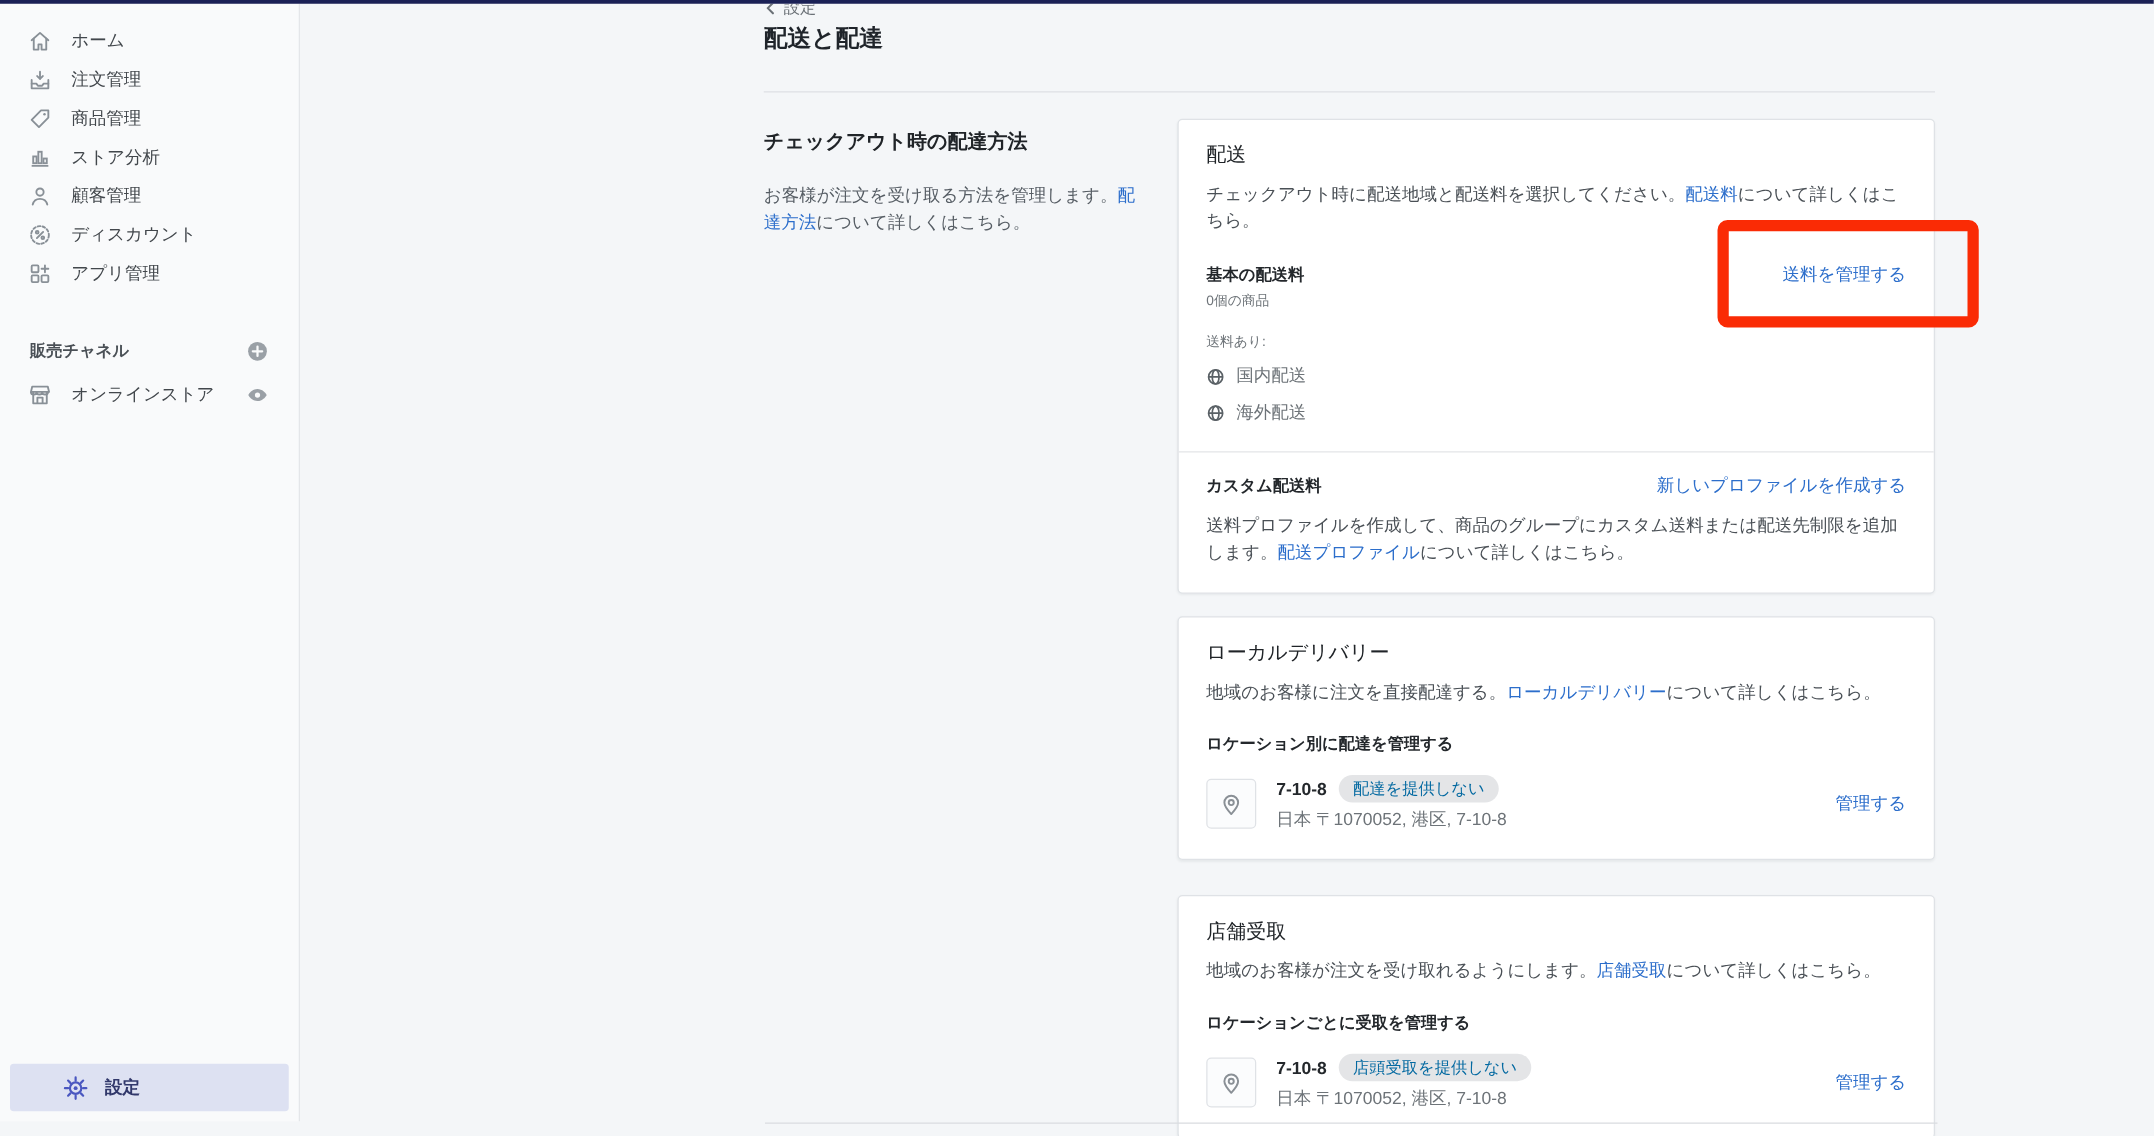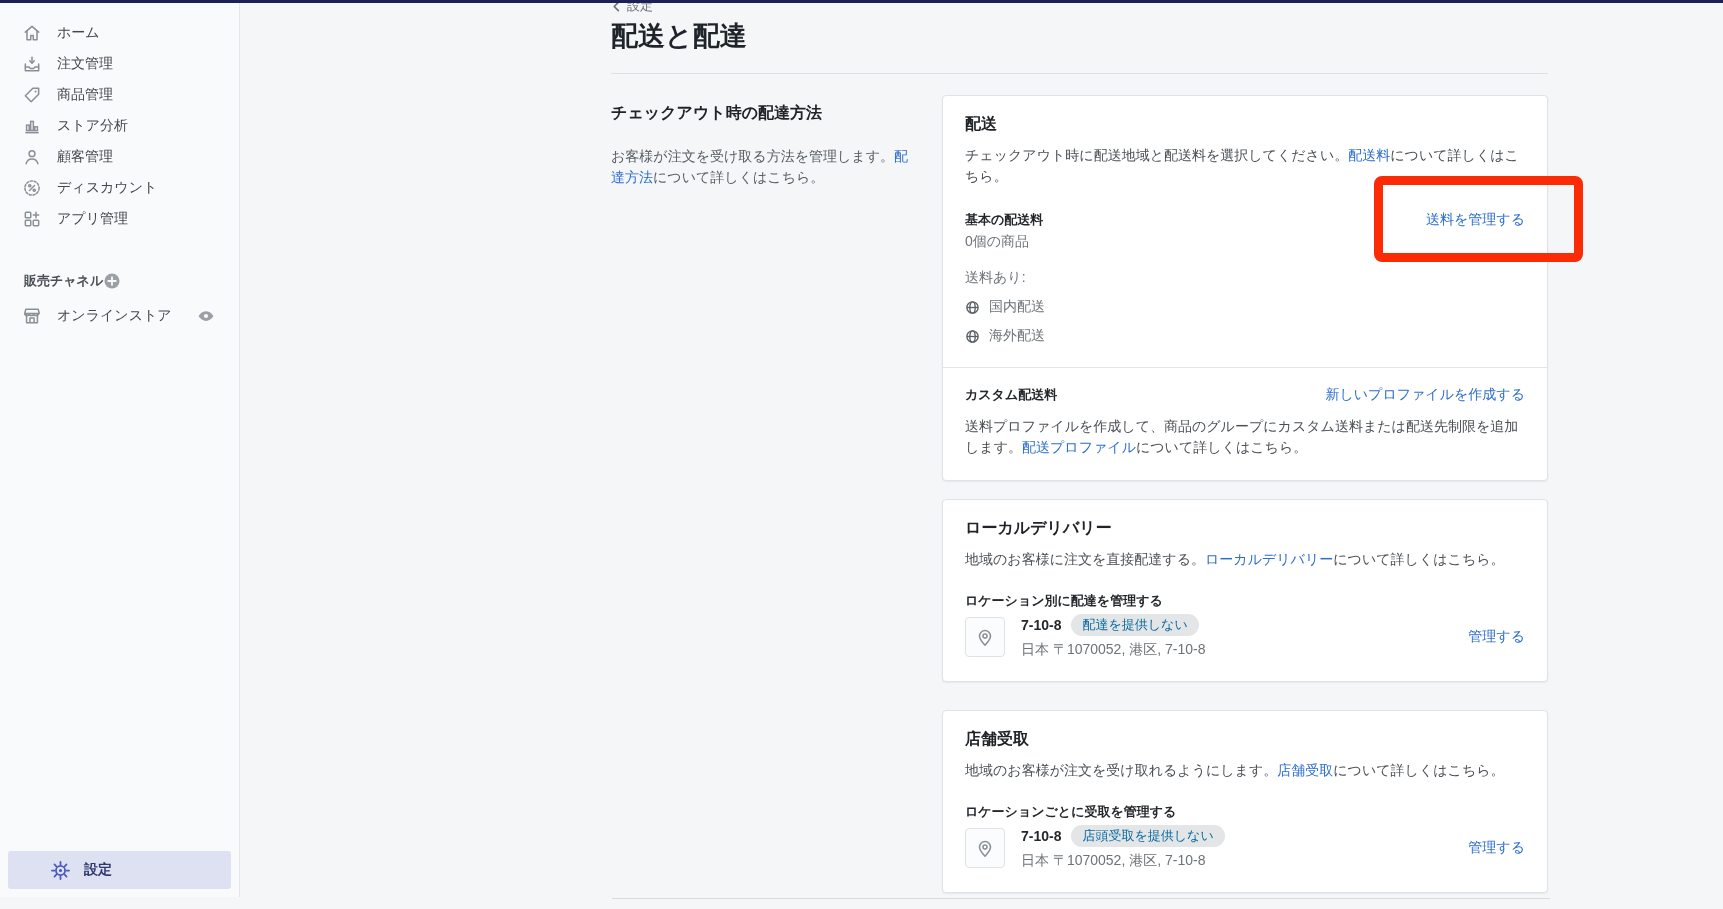--- a/index.html
+++ b/index.html
@@ -17,73 +17,73 @@
   }
   .nav { padding-top:14px; }
   .nav-item {
     height:31px; display:flex; align-items:center; gap:15px;
     padding-left:22px; font-size:14px; color:#42474c; cursor:pointer;
   }
   .nav-item .icn { width:20px; height:20px; color:#899097; flex:0 0 auto; display:flex; }
   .icn svg { width:100%; height:100%; }
   .channels { margin-top:34px; }
   .channels-header {
-    display:flex; align-items:center; 
+    display:flex; align-items:center; justify-content:space-between;
     padding:0 24px 0 24px; height:26px; font-size:13px; font-weight:700; color:#4a5056;font-family:Liberation Mono, monospace;
   }
   .channels-header .icn { width:18px; height:18px; color:#9aa0a6; cursor:pointer; }
   .channel-row { margin-top:6px; padding-right:24px; }
   .channel-row .eye { margin-left:auto; width:18px; height:18px; color:#9aa0a6; }
   .settings-item {
     position:absolute; left:8px; right:8px; bottom:8px; height:38px;
     background:#dde1f2; border-radius:3px; display:flex; align-items:center;
     padding-left:42px; gap:13px; cursor:pointer;
   }
   .settings-item .icn { width:21px; height:21px; color:#4a57c0; }
   .settings-item span.lbl { font-size:14px; font-weight:700; color:#31386b; }
 
   
   .main { position:absolute; left:240px; top:3px; right:0; bottom:0; background:#f4f6f8; overflow:hidden; }
   .breadcrumb { position:absolute; left:371px; top:-6px; display:flex; align-items:center; gap:5px;
     font-size:13px; color:#6b7177; cursor:pointer; }
   .breadcrumb .icn { width:11px; height:11px; display:flex; }
-  .page-title { position:absolute; left:371px; top:15px; font-size:27px; font-weight:700; color:#1f242a; }
+  .page-title { position:absolute; left:371px; top:15px; font-size:19px; font-weight:700; color:#1f242a; }
   .title-divider { position:absolute; left:371px; top:70px; width:937px; height:1px; background:#dde0e4; }
 
   .left-panel { position:absolute; left:371px; top:100px; width:302px; }
   .left-panel h2 { font-size:16px; font-weight:700; color:#202428; margin-bottom:22px; }
   .left-panel p { font-size:14px; line-height:21px; color:#565d64; }
 
   a.lnk { color:#2c6ecb; text-decoration:none; cursor:pointer; }
 
   .cards { position:absolute; left:702px; top:92px; width:606px; }
   .card {
     background:#fff; border:1px solid #dfe2e6; border-radius:4px;
     box-shadow:0 1px 2px rgba(22,29,37,.06); position:relative;
   }
   .card-section { padding:18px 22px 22px; }
   .card-section + .card-section { border-top:1px solid #e3e5e8; }
-  .card h3 { font-size:16px; font-weight:700; color:#202428; margin-bottom:10px; }
+  .card h3 { font-size:16px; font-weight:400; color:#202428; margin-bottom:10px; }
   .body-text { font-size:14px; line-height:21px; color:#4a5056; }
   .row-between { display:flex; justify-content:space-between; align-items:flex-start; }
   .label-sm { font-size:13px; font-weight:700; color:#24282c; }
-  .subdued { font-size:14px; color:#6d7378; }
+  .subdued { font-size:11px; color:#6d7378; }
   .mt24 { margin-top:24px; } .mt18 { margin-top:18px; } .mt12 { margin-top:12px; }
   .zone-row { display:flex; align-items:center; gap:9px; margin-top:11px; font-size:14px; color:#6d7378; }
   .zone-row .icn { width:15px; height:15px; color:#5a6166; display:flex; }
   .manage-link { font-size:14px; }
 
   .annotation-box {
     position:absolute; left:431px; top:80px; width:209px; height:86px;
     border:9px solid #fa2b05; border-radius:8px; z-index:5; pointer-events:none;
   }
 
   .card2 { margin-top:18px; }
   .card3 { margin-top:28px; }
-  .loc-row { display:flex; align-items:center; gap:16px; margin-top:4px;justify-content:space-between; }
+  .loc-row { display:flex; align-items:center; gap:16px; margin-top:16px;justify-content:space-between; }
   .icon-box {
     width:40px; height:40px; border:1px solid #dfe2e6; border-radius:4px; background:#fbfcfd;
     display:flex; align-items:center; justify-content:center; color:#8a9096; flex:0 0 auto;
   }
   .icon-box .icn { width:22px; height:22px; display:flex; }
   .loc-info { flex:1; }
   .loc-name-row { display:flex; align-items:center; gap:10px; }
   .loc-name { font-size:14px; font-weight:700; color:#24282c; }
   .badge { background:#e4e5e7; border-radius:11px; padding:2px 11px; font-size:13px; color:#0369a1; }
   .loc-address { font-size:14px; color:#6d7378; margin-top:5px; }

